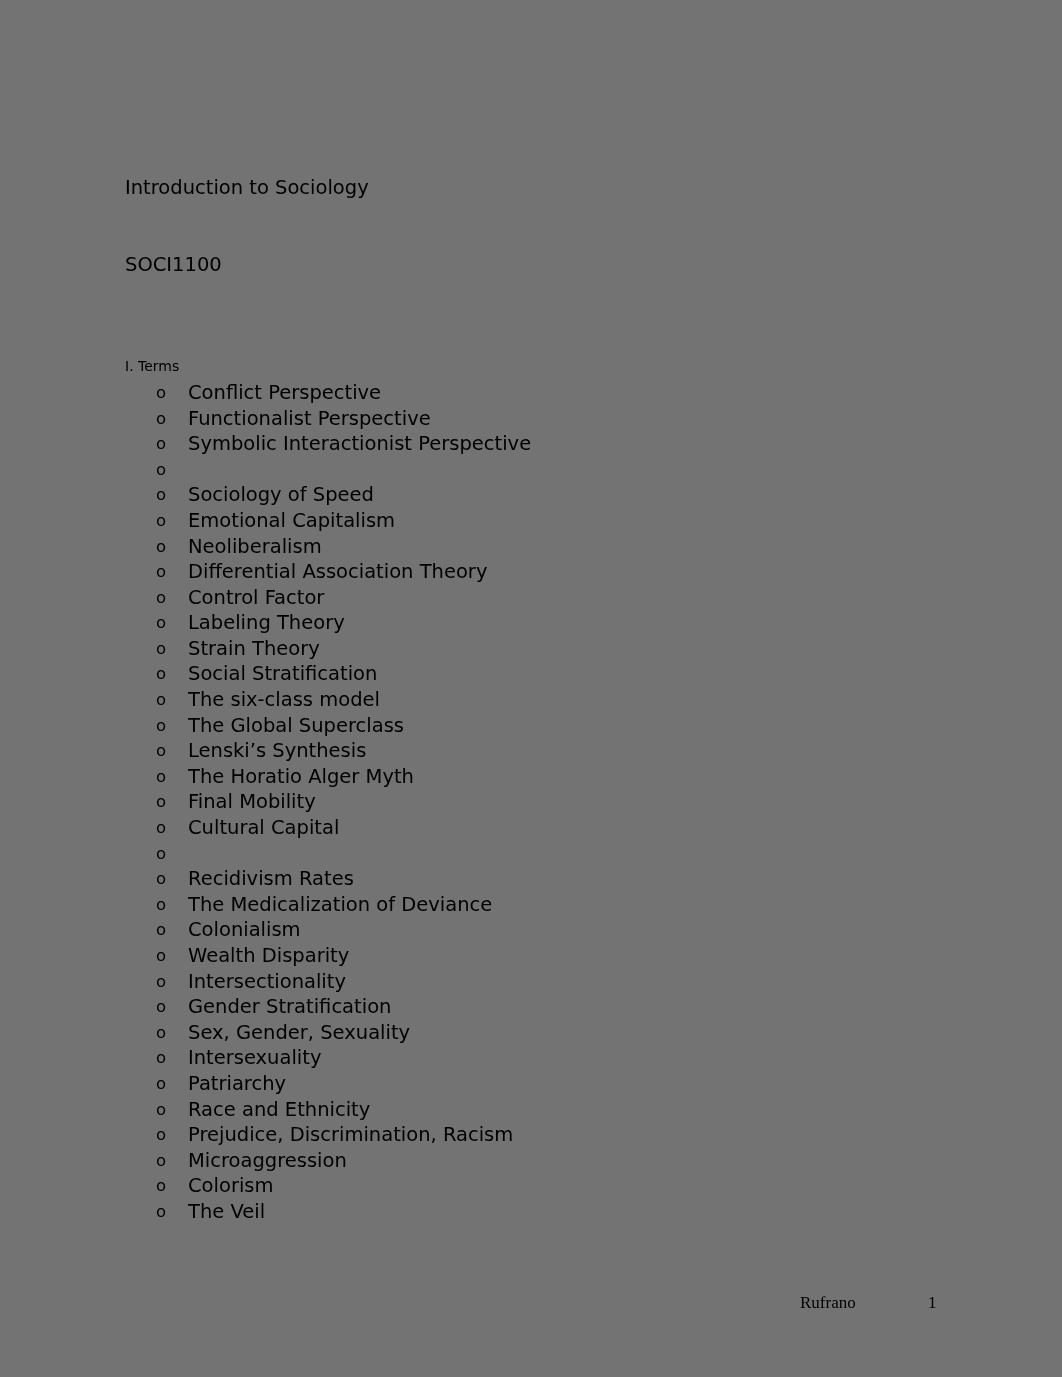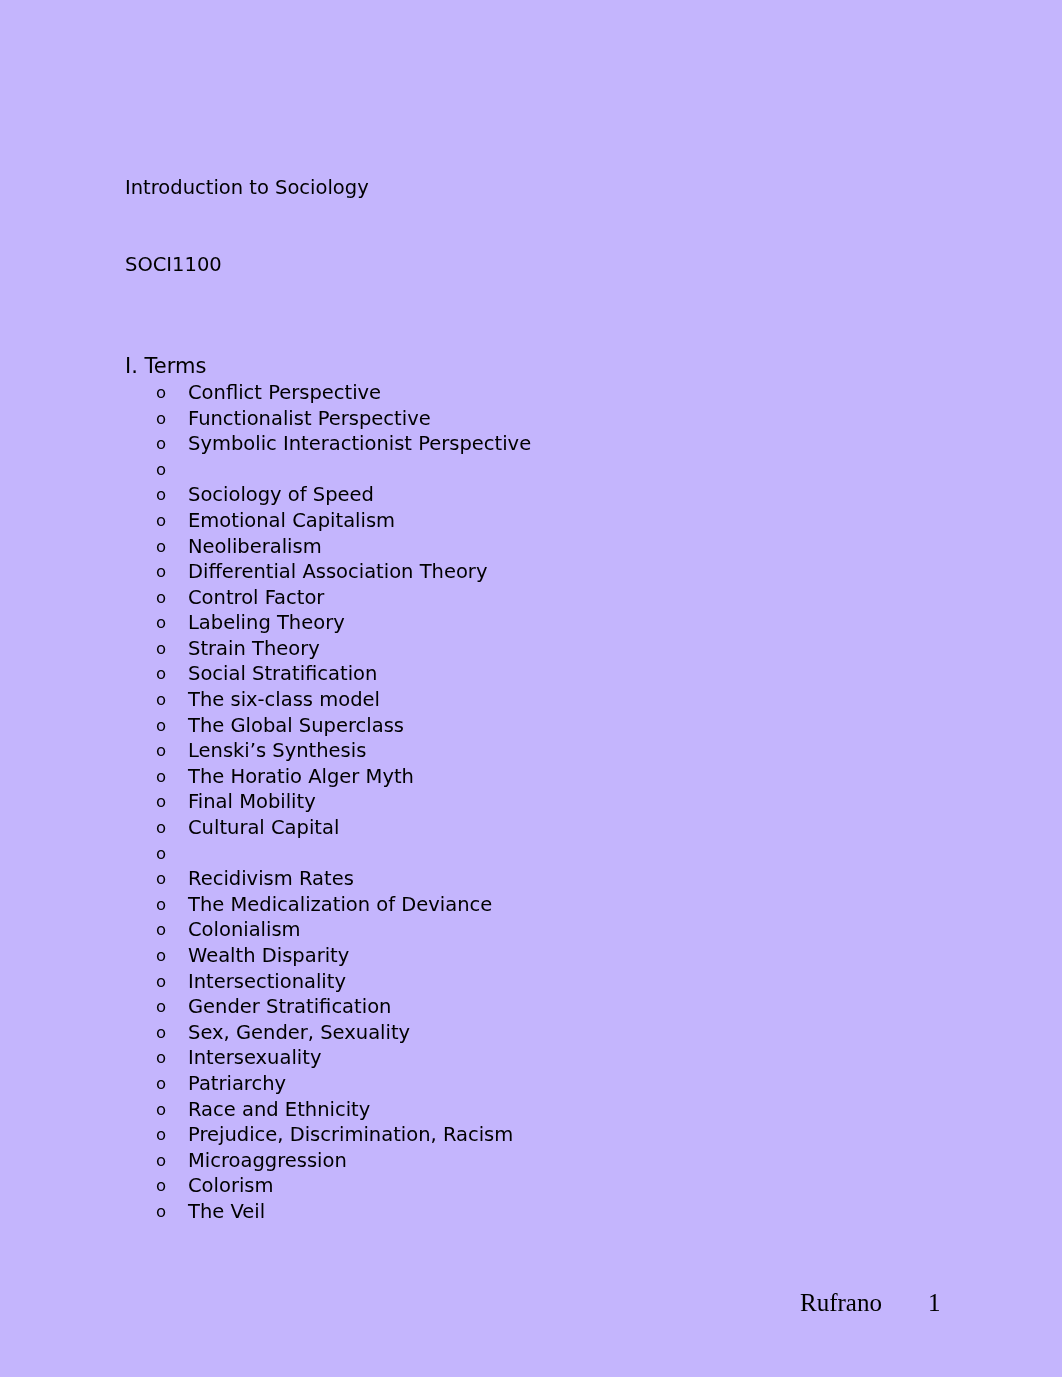--- a/index.html
+++ b/index.html
@@ -16,21 +16,21 @@
     overflow: hidden;
     -webkit-font-smoothing: antialiased;
   }
 
   
   .page {
     position: absolute;
     left: 0; top: 0;
     width: 1062px;
     height: 1377px;
-    background: #c4b5fd;
+    background: #737373;
   }
 
   
   .doc-body {
     position: absolute;
     left: 125px;
     top: 124px;
     width: 830px;
   }
 
@@ -45,21 +45,21 @@
     white-space: pre;
   }
 
   .blank-line {
     display: block;
     height: 25.6px;
   }
 
   .section-heading {
     display: block;
-    font-size: 21px;
+    font-size: 14px;
     line-height: 25.6px;
     white-space: pre;
   }
 
   
   ul.terms-list {
     list-style: none;
     margin: 0;
     padding: 0;
   }
@@ -87,21 +87,21 @@
   }
 
   
   .page-footer {
     position: absolute;
     left: 125px;
     top: 1288px;
     width: 830px;
     height: 30px;
     font-family: "Liberation Serif", "DejaVu Serif", serif;
-    font-size: 25px;
+    font-size: 17px;
     line-height: 30px;
   }
   .page-footer .footer-author {
     position: absolute;
     left: 675px;
     top: 0;
     white-space: pre;
   }
   .page-footer .footer-pagenum {
     position: absolute;

